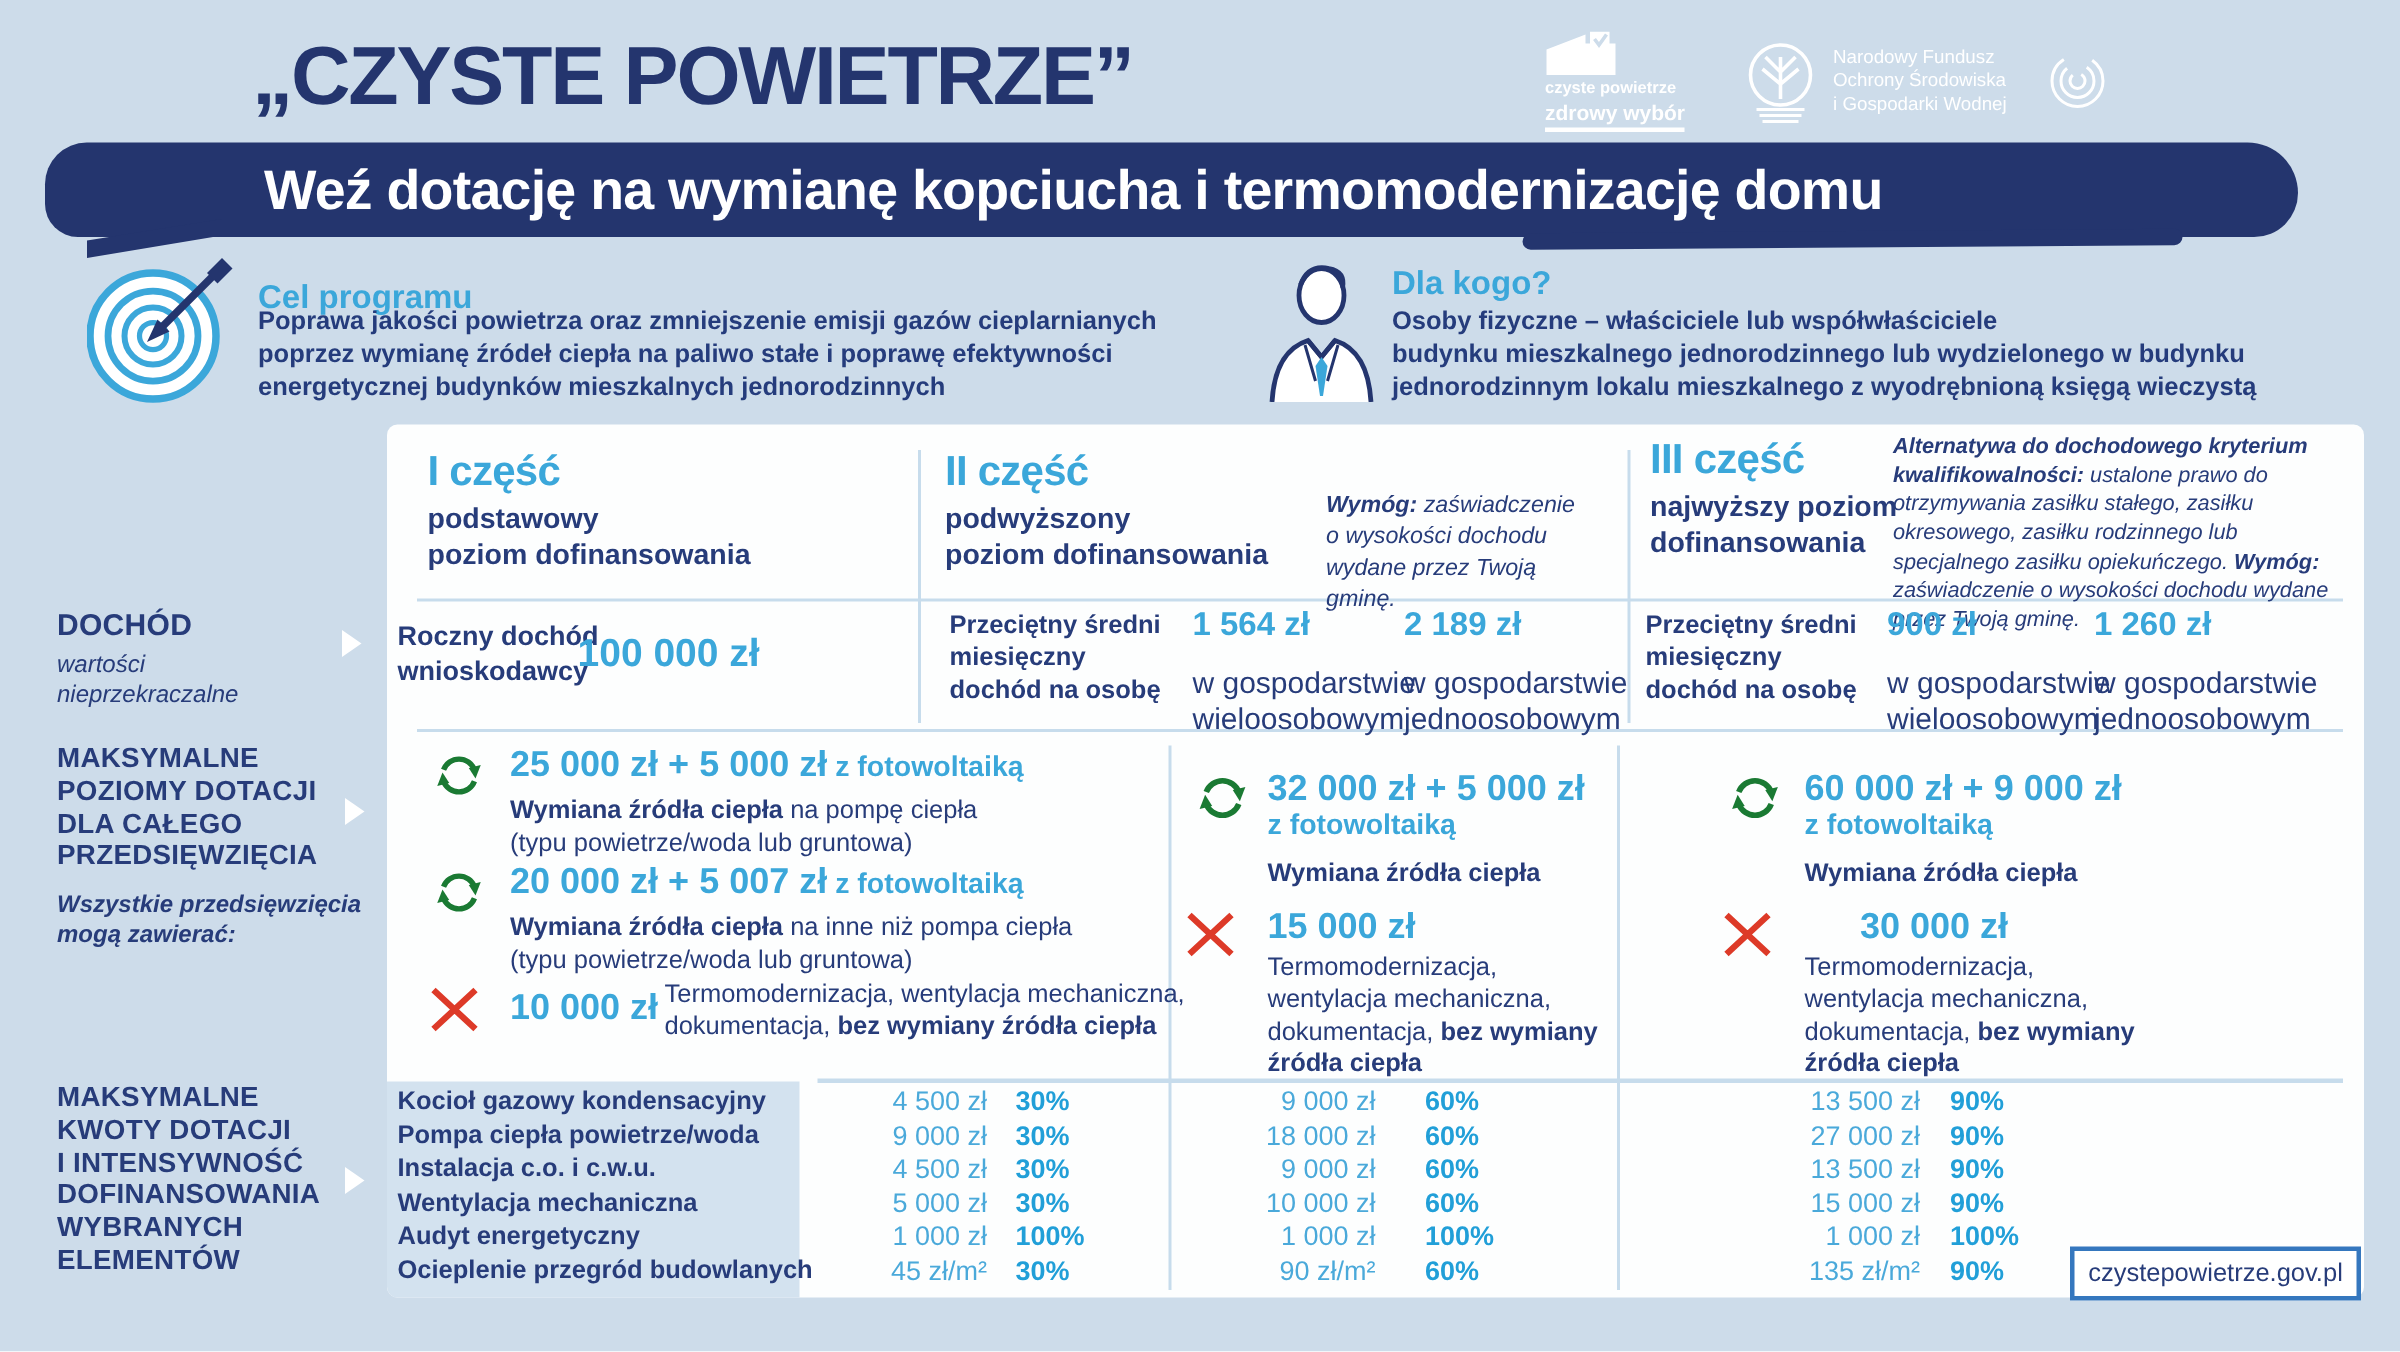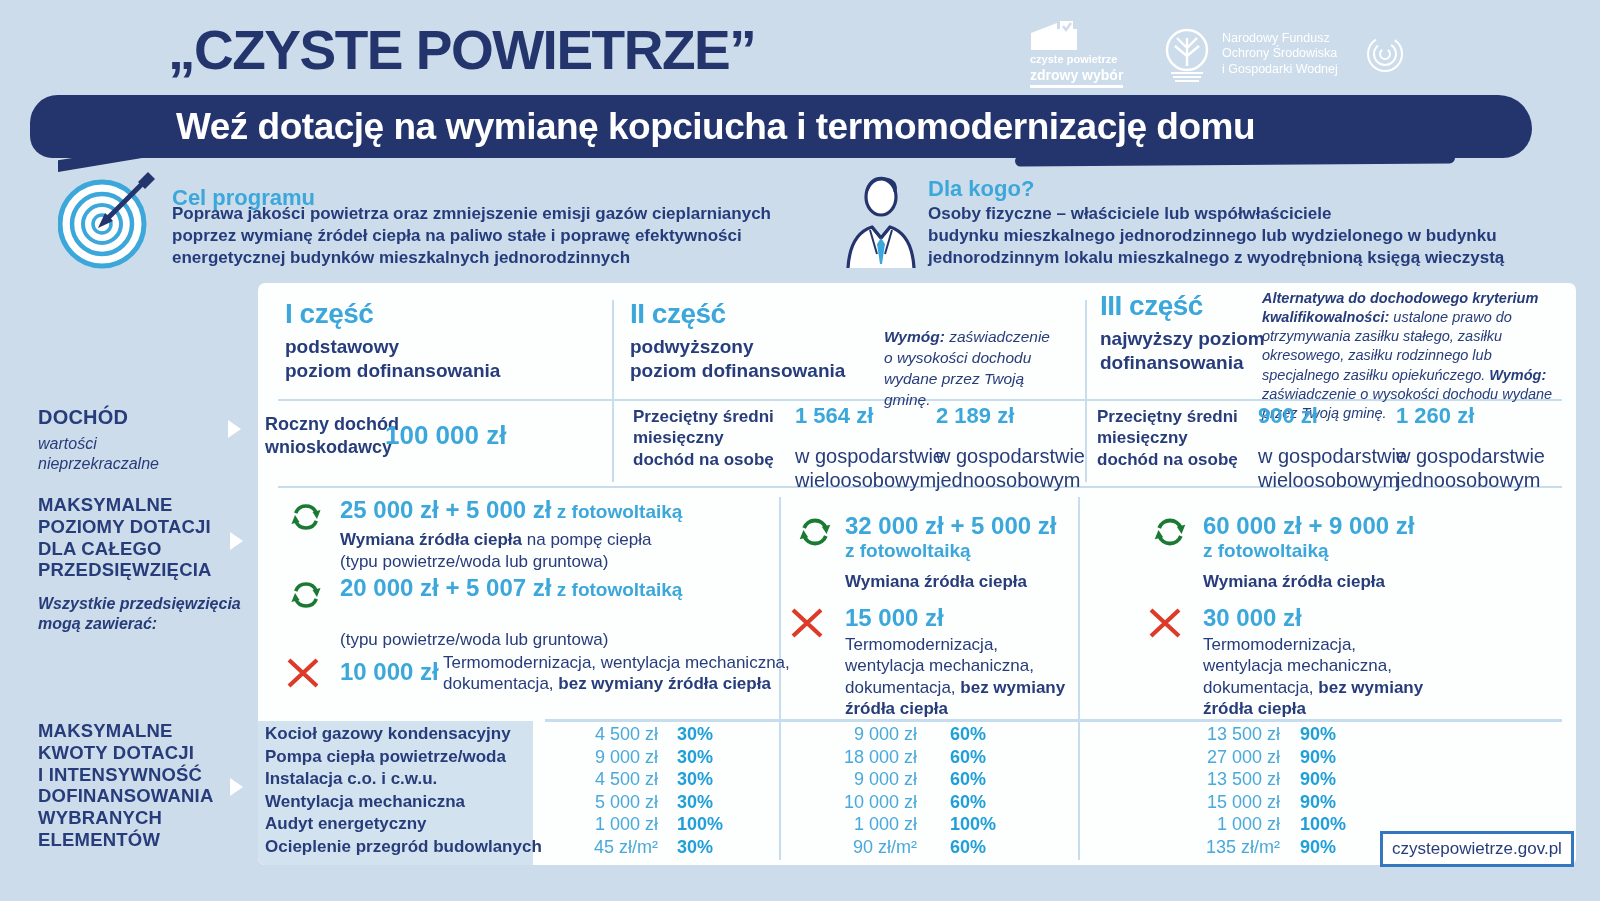--- a/index.html
+++ b/index.html
@@ -245,20 +245,21 @@
   <div class="abs g-desc nowrap" style="left:340px;top:529px"><b>Wymiana źródła ciepła</b><span> na pompę ciepła</span></div>
   <div class="abs g-desc nowrap" style="left:340px;top:551px">(typu powietrze/woda lub gruntowa)</div>
 
   <svg class="abs" style="left:287px;top:576px" width="38" height="38" viewBox="0 0 38 38">
     <path d="M8.7,15.2 A11,11 0 0 1 29.3,15.2" fill="none" stroke="#1a7a33" stroke-width="3.6"></path>
     <polygon points="25.5,14 33.5,12 30,21" fill="#1a7a33"></polygon>
     <path d="M29.3,22.8 A11,11 0 0 1 8.7,22.8" fill="none" stroke="#1a7a33" stroke-width="3.6"></path>
     <polygon points="12.5,24 4.5,26 8,17" fill="#1a7a33"></polygon>
   </svg>
   <div class="abs g-amt" style="left:340px;top:574px"><span>20 000 zł + 5 007 zł</span><span class="g-suffix"> z fotowoltaiką</span></div>
+  <div class="abs g-desc nowrap" style="left:340px;top:607px"><b>Wymiana źródła ciepła</b><span> na inne niż pompa ciepła</span></div>
   <div class="abs g-desc nowrap" style="left:340px;top:629px">(typu powietrze/woda lub gruntowa)</div>
 
   <svg class="abs" style="left:285px;top:656px" width="36" height="34" viewBox="0 0 36 34">
     <path d="M4,4 L32,30 M32,4 L4,30" stroke="#dd3a28" stroke-width="4.2" fill="none"></path>
   </svg>
   <div class="abs g-amt" style="left:340px;top:658px">10 000 zł</div>
   <div class="abs g-desc" style="left:443px;top:652px;width:362px"><span>Termomodernizacja, wentylacja mechaniczna, dokumentacja, </span><b>bez wymiany źródła ciepła</b></div>
 
   <svg class="abs" style="left:795px;top:512px" width="40" height="40" viewBox="0 0 38 38">
     <path d="M8.7,15.2 A11,11 0 0 1 29.3,15.2" fill="none" stroke="#1a7a33" stroke-width="3.6"></path>
@@ -282,21 +283,21 @@
     <path d="M29.3,22.8 A11,11 0 0 1 8.7,22.8" fill="none" stroke="#1a7a33" stroke-width="3.6"></path>
     <polygon points="12.5,24 4.5,26 8,17" fill="#1a7a33"></polygon>
   </svg>
   <div class="abs g-amt" style="left:1203px;top:512px">60 000 zł + 9 000 zł</div>
   <div class="abs g-suffix" style="left:1203px;top:540px">z fotowoltaiką</div>
   <div class="abs g-desc" style="left:1203px;top:571px"><b>Wymiana źródła ciepła</b></div>
 
   <svg class="abs" style="left:1147px;top:606px" width="36" height="34" viewBox="0 0 36 34">
     <path d="M4,4 L32,30 M32,4 L4,30" stroke="#dd3a28" stroke-width="4.2" fill="none"></path>
   </svg>
-  <div class="abs g-amt" style="left:1203px;top:604px">30 000 zł</div>
+  <div class="abs g-amt" style="left:1240px;top:604px">30 000 zł</div>
   <div class="abs g-desc" style="left:1203px;top:634px;width:228px"><span>Termomodernizacja, wentylacja mechaniczna, dokumentacja, </span><b>bez wymiany źródła ciepła</b></div>
 
   <div class="abs" style="left:0;top:724px;width:1600px">
     <span class="abs t-label" style="left:265px">Kocioł gazowy kondensacyjny</span>
     <span class="abs t-amt" style="left:558px;width:100px">4 500 zł</span>
     <span class="abs t-pct" style="left:677px">30%</span>
     <span class="abs t-amt" style="left:817px;width:100px">9 000 zł</span>
     <span class="abs t-pct" style="left:950px">60%</span>
     <span class="abs t-amt" style="left:1180px;width:100px">13 500 zł</span>
     <span class="abs t-pct" style="left:1300px">90%</span>

